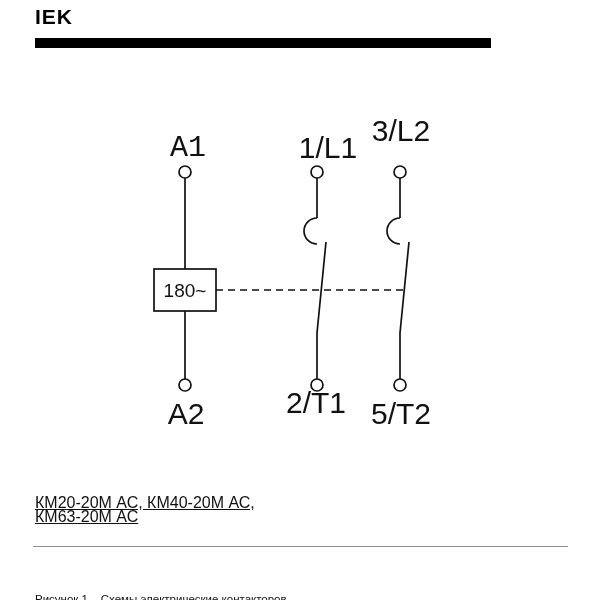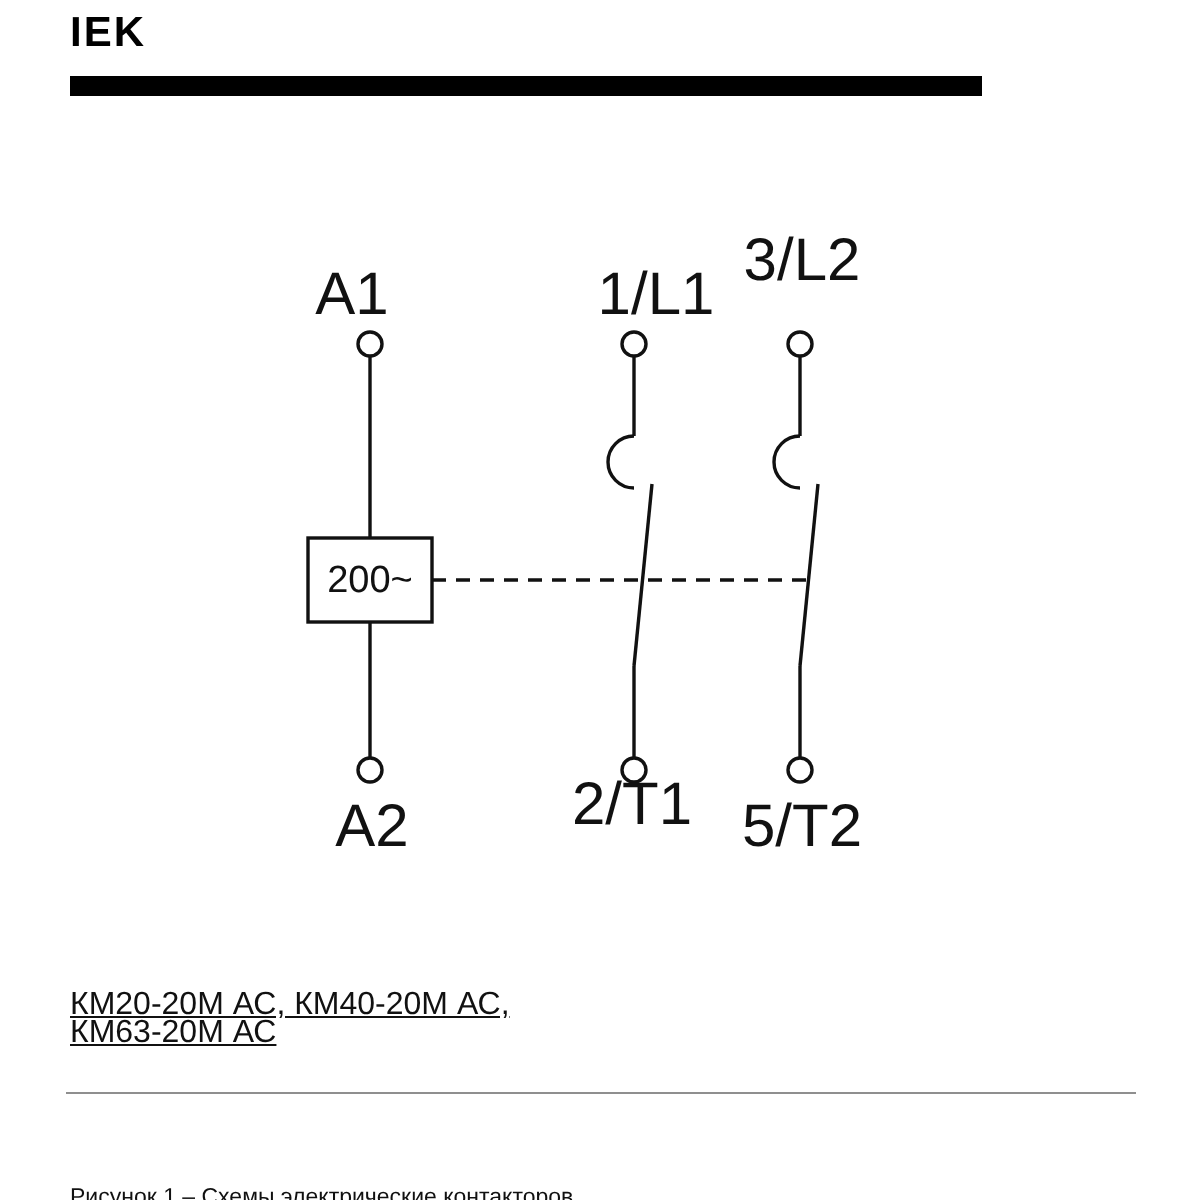--- a/index.html
+++ b/index.html
@@ -30,21 +30,21 @@
   
   svg.schematic { position:absolute; left:0; top:0; }
 
   
   .lbl {
     transform:translateX(-50%);
     font-size:30px;
     white-space:nowrap;
     color:#111;
   }
-  .lbl-a1 { left:176px; top:131px; }
+  .lbl-a1 { left:188px; top:131px;font-family:Liberation Mono, monospace; }
   .lbl-l1 { left:328px; top:131px; }
   .lbl-l2 { left:401px; top:114px; }
   .lbl-a2 { left:186px; top:397px; }
   .lbl-t1 { left:316px; top:386px;text-align:right; }
   .lbl-t2 { left:401px; top:397px; }
 
   .coil-lbl {
     left:185px; top:280px;
     transform:translateX(-50%);
     font-size:19px;
@@ -112,18 +112,18 @@
   </g>
 </svg>
 
 <div class="abs lbl lbl-a1">A1</div>
 <div class="abs lbl lbl-l1">1/L1</div>
 <div class="abs lbl lbl-l2">3/L2</div>
 <div class="abs lbl lbl-a2">A2</div>
 <div class="abs lbl lbl-t1">2/T1</div>
 <div class="abs lbl lbl-t2">5/T2</div>
 
-<div class="abs coil-lbl">200~</div>
+<div class="abs coil-lbl">180~</div>
 
 <div class="abs models models-1">КМ20-20М АС, КМ40-20М АС,</div>
 <div class="abs models models-2">КМ63-20М АС</div>
 <div class="abs divider"></div>
 <div class="abs caption">Рисунок 1 – Схемы электрические контакторов</div>
 
 </body></html>

